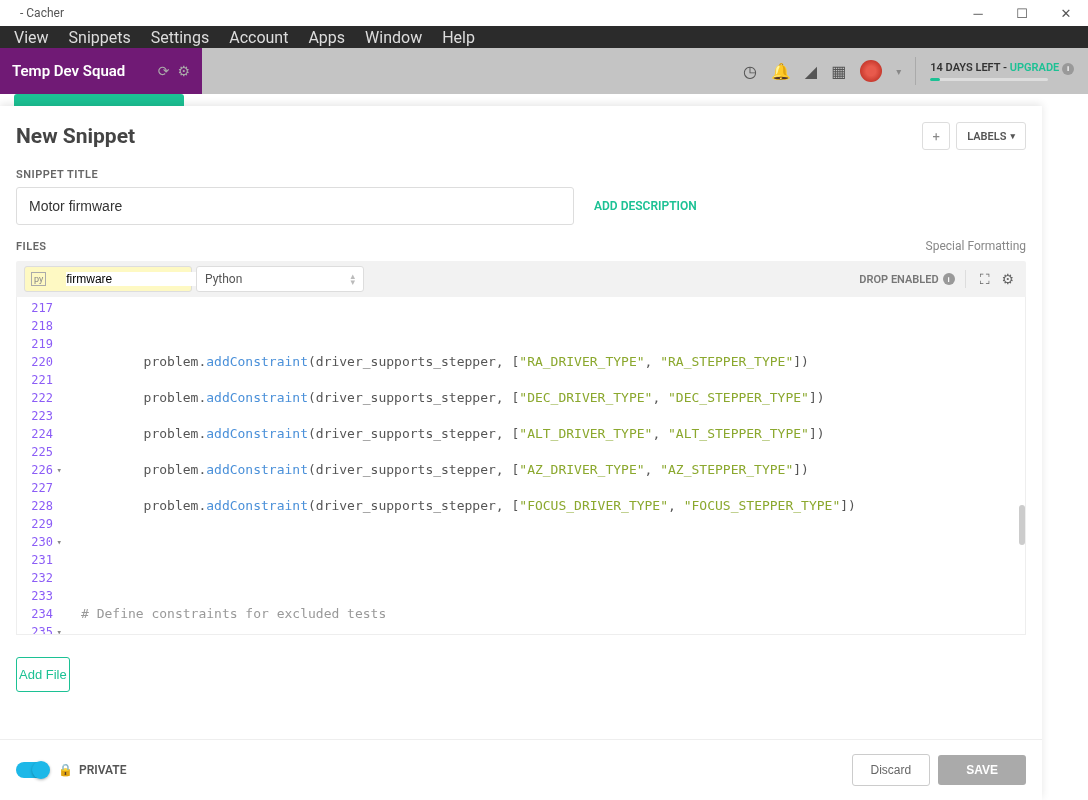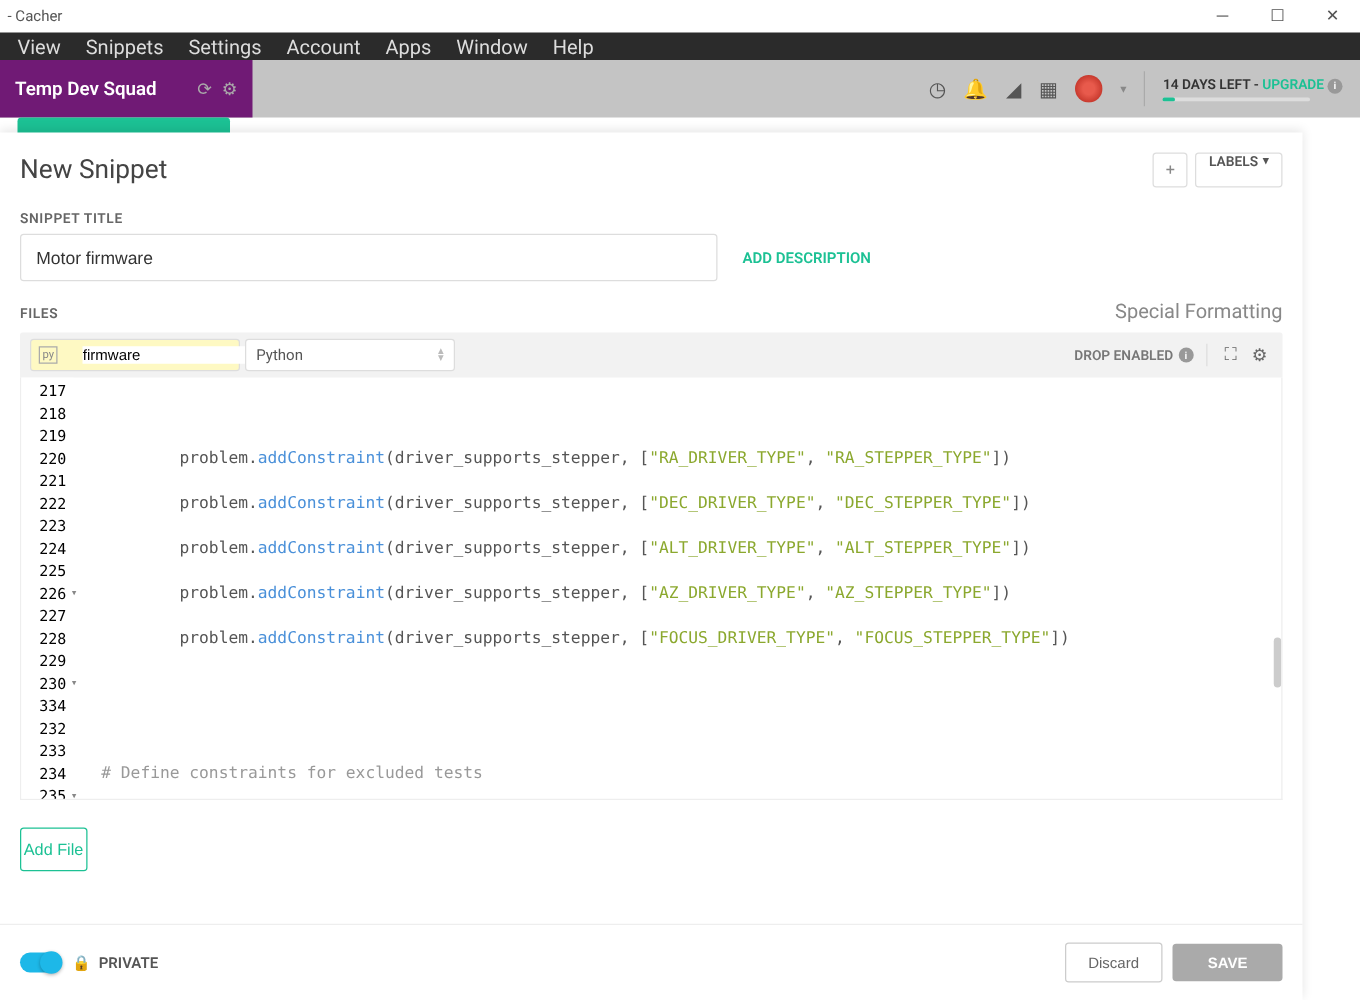--- a/index.html
+++ b/index.html
@@ -1,18 +1,18 @@
 <!DOCTYPE html>
 <html><head>
 <meta charset="utf-8">
 <style>
   * { box-sizing: border-box; margin: 0; padding: 0; }
   body { font-family: -apple-system, "Segoe UI", Roboto, sans-serif; font-size: 13px; color: #333; background: #fff; width: 1088px; height: 800px; overflow: hidden; position: relative; }
   
-  .titlebar { height: 26px; background: #fff; display: flex; align-items: center; padding-left: 6px; font-size: 12px; color: #555; }
+  .titlebar { height: 26px; background: #fff; display: flex; align-items: center; padding-left: 20px; font-size: 12px; color: #555; }
   .titlebar .controls { margin-left: auto; display: flex; }
   .titlebar .controls div { width: 44px; height: 26px; display: flex; align-items: center; justify-content: center; font-size: 13px; }
   
   .menubar { height: 22px; background: #2b2b2b; display: flex; align-items: center; padding-left: 4px; }
   .menubar span { color: #ddd; font-size: 16px; padding: 3px 10px; }
   
   .topbar { height: 46px; background: #c4c4c4; display: flex; align-items: center; }
   .sidebar-head { width: 202px; height: 46px; background: #701a75; display: flex; align-items: center; padding: 0 12px; }
   .sidebar-head .team { color: #fff; font-weight: 600; font-size: 15px; flex: 1; }
   .sidebar-head .hicon { color: #aaa; margin-left: 8px; font-size: 14px; }
@@ -22,46 +22,46 @@
   .trial { font-size: 11px; font-weight: 600; color: #333; }
   .trial .upgrade { color: #1cc194; }
   .trial-bar { width: 118px; height: 3px; background: #ddd; border-radius: 2px; margin-top: 3px; }
   .trial-bar div { width: 10px; height: 3px; background: #1cc194; border-radius: 2px; }
   
   .sidebar-peek { position: absolute; top: 94px; left: 14px; width: 170px; height: 14px; background: #1cc194; border-radius: 3px 3px 0 0; }
   
   .panel { position: absolute; top: 106px; left: 0; right: 46px; bottom: 0; background: #fff; box-shadow: 0 -2px 8px rgba(0,0,0,0.1); display: flex; flex-direction: column; }
   
   .panel-head { padding: 16px 16px 10px; display: flex; align-items: center; }
-  .panel-head h1 { font-size: 21px; font-weight: 400; color: #444; flex: 1; }
+  .panel-head h1 { font-size: 21px; font-weight: 700; color: #444; flex: 1; }
   .add-label-btn { width: 28px; height: 28px; border: 1px solid #ddd; border-radius: 3px; display: flex; align-items: center; justify-content: center; color: #888; margin-right: 6px; }
-  .labels-btn { height: 28px; border: 1px solid #ddd; border-radius: 3px; padding: 0 10px; display: flex; align-items: flex-start; font-size: 11px; font-weight: 600; color: #555; gap: 4px; }
+  .labels-btn { height: 28px; border: 1px solid #ddd; border-radius: 3px; padding: 0 10px; display: flex; align-items: center; font-size: 11px; font-weight: 600; color: #555; gap: 4px; }
   
   .section-label { font-size: 11px; font-weight: 600; color: #666; letter-spacing: 0.5px; padding: 8px 16px 6px; }
   .title-row { display: flex; align-items: center; padding: 0 16px; gap: 20px; }
   .title-input { width: 558px; height: 38px; border: 1px solid #ddd; border-radius: 3px; padding: 0 12px; font-size: 14px; color: #333; }
   .add-desc { color: #1cc194; font-weight: 600; font-size: 12px; }
   
   .files-head { display: flex; align-items: baseline; padding: 14px 16px 4px; }
   .files-head .lbl { font-size: 11px; font-weight: 600; color: #666; letter-spacing: 0.5px; flex: 1; }
-  .files-head .special { font-size: 16px; color: #888; margin-left: 15px; }
+  .files-head .special { font-size: 12px; color: #888; margin-left: 15px; }
   
   .file-bar { margin: 4px 16px 0; background: #f2f2f2; height: 36px; display: flex; align-items: center; padding: 0 8px; gap: 4px; border-radius: 2px 2px 0 0; }
   .filename-input { width: 168px; height: 26px; border: 1px solid #ddd; background: #fef9c3; border-radius: 3px; display: flex; align-items: center; padding: 0 6px; gap: 20px; }
   .filename-input .ficon { font-size: 9px; border: 1px solid #aaa; color: #888; padding: 1px 2px; }
   .filename-input input { border: none; outline: none; font-size: 12px; flex: 1; }
   .lang-select { width: 168px; height: 26px; border: 1px solid #ddd; background: #fff; border-radius: 3px; display: flex; align-items: center; padding: 0 8px; font-size: 12px; color: #555; position: relative; }
   .lang-select .chev { position: absolute; right: 8px; color: #bbb; font-size: 9px; line-height: 6px; }
   .file-bar .spacer { flex: 1; }
   .drop { font-size: 11px; font-weight: 600; color: #777; display: flex; align-items: center; gap: 4px; }
   .fb-icon { color: #666; font-size: 14px; padding: 0 4px; }
   .fb-sep { width: 1px; height: 18px; background: #ddd; margin: 0 6px; }
   
   .editor { margin: 0 16px; height: 338px; border: 1px solid #eee; border-top: none; display: flex; font-family: "Consolas", monospace; font-size: 13px; position: relative; overflow: hidden; }
-  .gutter { width: 42px; background: #fff; text-align: right; padding-right: 6px; color: #000000; line-height: 18px; padding-top: 2px; font-size: 12px; }
+  .gutter { width: 42px; background: #fff; text-align: right; padding-right: 6px; color: #8b5cf6; line-height: 18px; padding-top: 2px; font-size: 12px; }
   .gutter .ln { position: relative; }
   .gutter .fold::after { content: "▾"; position: absolute; right: -9px; font-size: 9px; color: #888; }
   .code { flex: 1; padding-left: 22px; line-height: 18px; padding-top: 2px; white-space: pre; color: #555; overflow: hidden; }
   .code .m { color: #4a90d9; }
   .code .s { color: #8ba82e; }
   .code .c { color: #999; }
   .scrollbar { position: absolute; right: 0; top: 208px; width: 6px; height: 40px; background: #ccc; border-radius: 3px; }
   
   .addfile-row { padding: 22px 16px; }
   .addfile-btn { border: 1px solid #1cc194; color: #1cc194; background: #fff; border-radius: 3px; padding: 9px 2px; font-size: 13px; font-weight: 500; }
@@ -172,21 +172,21 @@
       <div class="ln">221</div>
       <div class="ln">222</div>
       <div class="ln">223</div>
       <div class="ln">224</div>
       <div class="ln">225</div>
       <div class="ln fold">226</div>
       <div class="ln">227</div>
       <div class="ln">228</div>
       <div class="ln">229</div>
       <div class="ln fold">230</div>
-      <div class="ln">334</div>
+      <div class="ln">231</div>
       <div class="ln">232</div>
       <div class="ln">233</div>
       <div class="ln">234</div>
       <div class="ln fold">235</div>
     </div>
     <div class="code">
 <div> </div>
 <div><span>        problem.</span><span class="m">addConstraint</span><span>(driver_supports_stepper, [</span><span class="s">"RA_DRIVER_TYPE"</span><span>, </span><span class="s">"RA_STEPPER_TYPE"</span><span>])</span></div>
 <div><span>        problem.</span><span class="m">addConstraint</span><span>(driver_supports_stepper, [</span><span class="s">"DEC_DRIVER_TYPE"</span><span>, </span><span class="s">"DEC_STEPPER_TYPE"</span><span>])</span></div>
 <div><span>        problem.</span><span class="m">addConstraint</span><span>(driver_supports_stepper, [</span><span class="s">"ALT_DRIVER_TYPE"</span><span>, </span><span class="s">"ALT_STEPPER_TYPE"</span><span>])</span></div>

